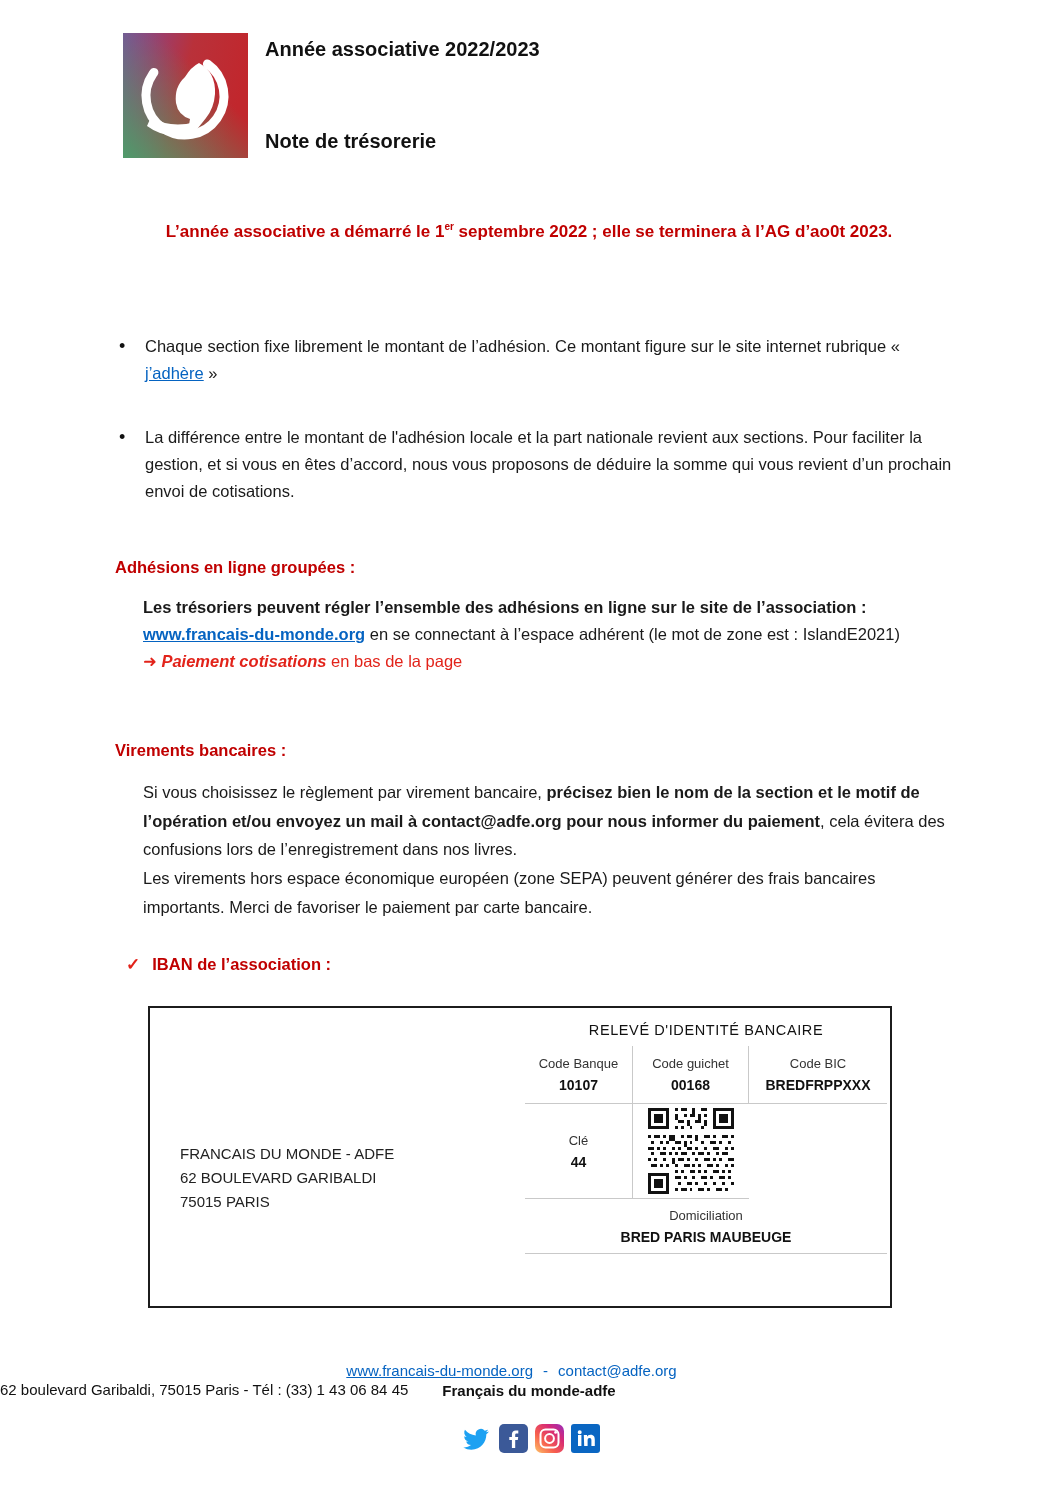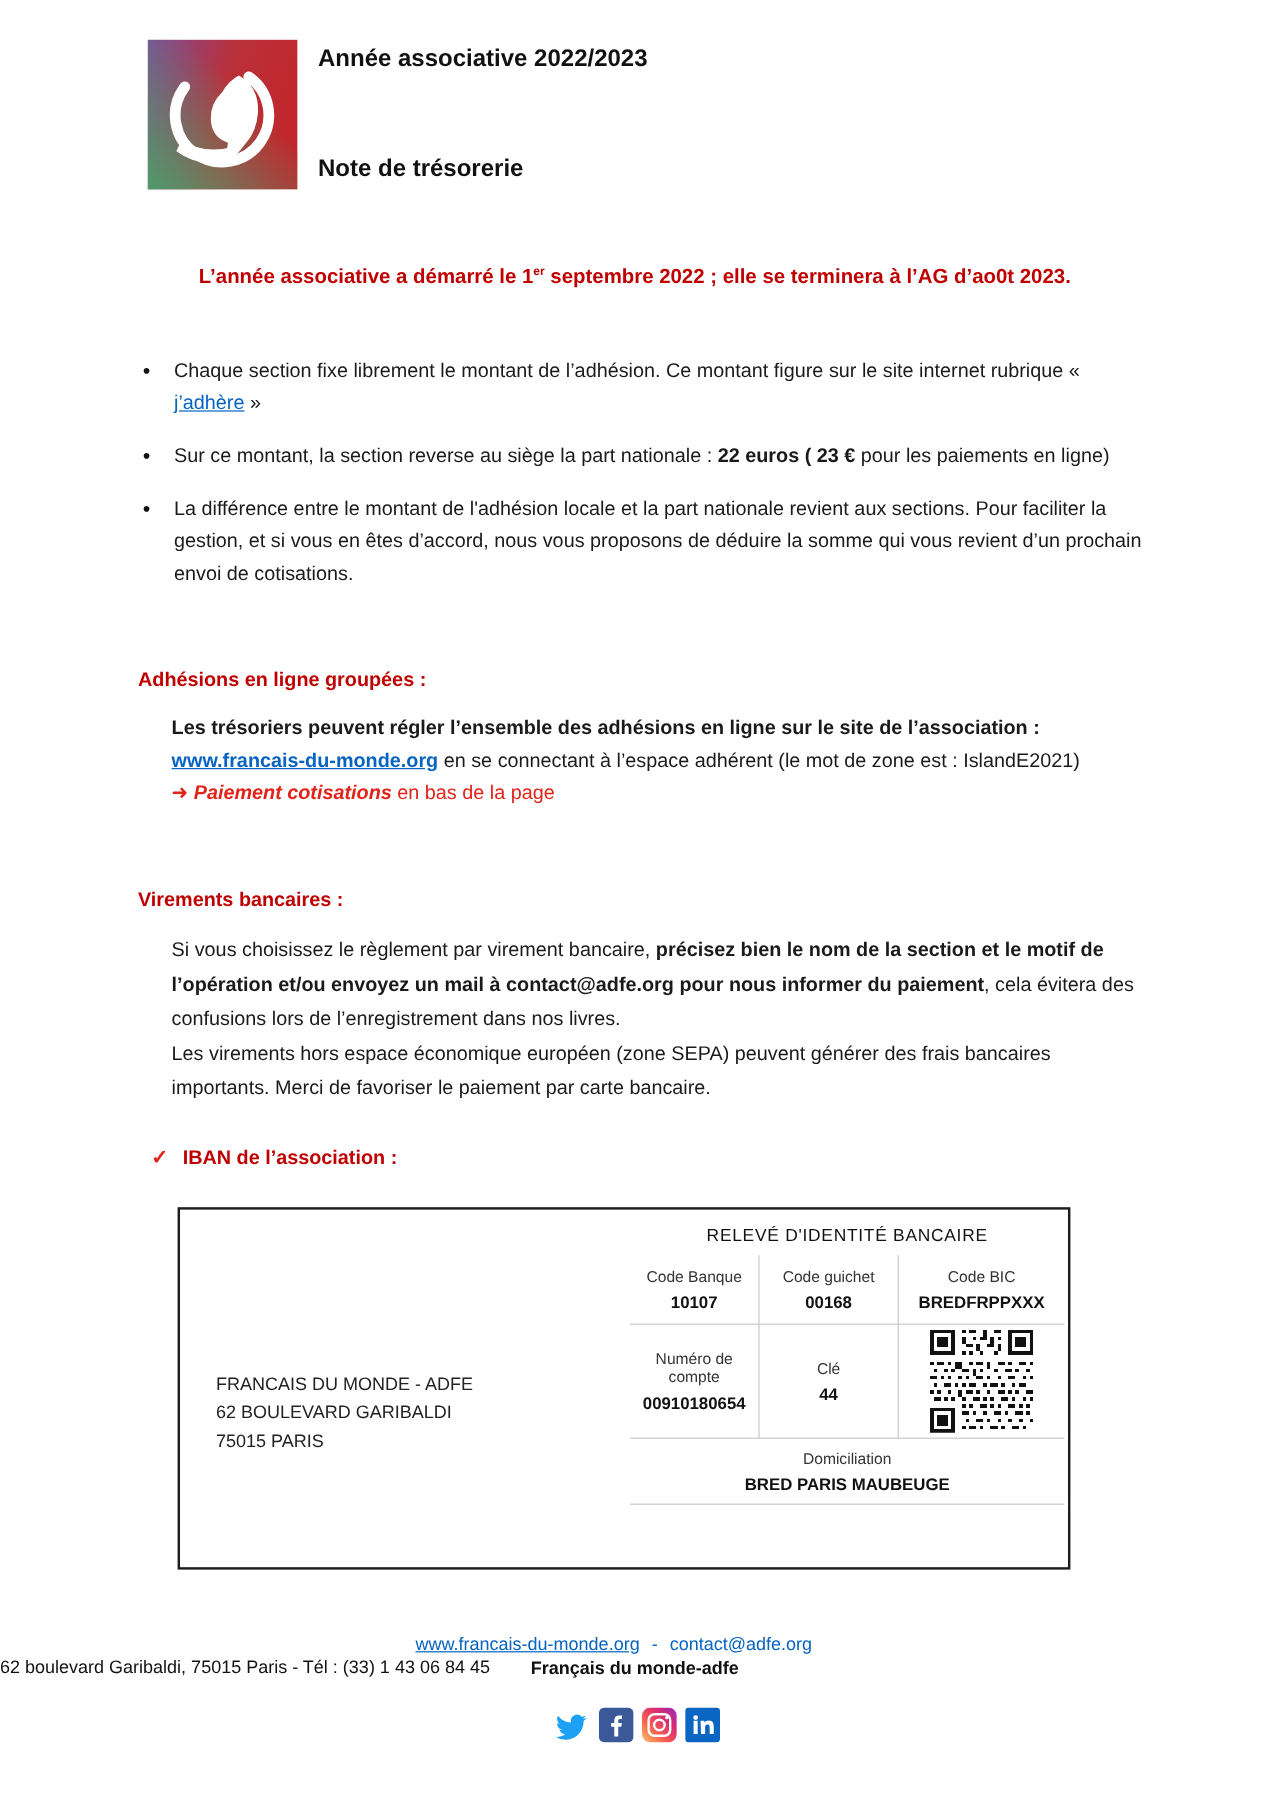--- a/index.html
+++ b/index.html
@@ -13,21 +13,21 @@
   .doc-subtitle{position:absolute;left:265px;top:130px;font-size:20px;font-weight:bold;color:#111;}
   
   .headline{
     position:absolute;left:80px;top:221px;width:898px;text-align:center;
     color:#C00000;font-weight:bold;font-size:17px;
   }
   .headline sup{font-size:10px;}
   
   .bullets{position:absolute;left:115px;top:296px;width:838px;list-style:none;margin:0;padding:0;}
   .bullets li{
-    position:relative;padding-left:30px;font-size:16.5px;line-height:27px;margin-bottom:17px;
+    position:relative;padding-left:30px;font-size:16.5px;line-height:27px;margin-bottom:17px;margin-top:37px;
   }
   .bullets li::before{
     content:"•";position:absolute;left:4px;top:0;font-size:18px;color:#111;
   }
   .b{font-weight:bold;}
   a.link{color:#0563C1;text-decoration:underline;cursor:pointer;}
   
   .sec-heading{
     position:absolute;left:115px;color:#C00000;font-weight:bold;font-size:16.5px;
   }
@@ -99,21 +99,20 @@
       <path d="M28 84 q20 12 44 5 l-7 11 q-22 7 -41 -7 z" fill="#fff"></path>
     </svg>
   </div>
   <div class="doc-title">Année associative 2022/2023</div>
   <div class="doc-subtitle">Note de trésorerie</div>
 
   <div class="headline"><span>L’année associative a démarré le 1</span><sup>er</sup><span> septembre 2022 ; elle se terminera à l’AG d’ao0t 2023.</span></div>
 
   <ul class="bullets">
     <li><span>Chaque section fixe librement le montant de l’adhésion. Ce montant figure sur le site internet rubrique « </span><a class="link">j’adhère</a><span> »</span></li>
-    <li><span>Sur ce montant, la section reverse au siège la part nationale : </span><span class="b">22 euros ( 23 €</span><span> pour les paiements en ligne)</span></li>
     <li><span>La différence entre le montant de l'adhésion locale et la part nationale revient aux sections. Pour faciliter la gestion, et si vous en êtes d’accord, nous vous proposons de déduire la somme qui vous revient d’un prochain envoi de cotisations.</span></li>
   </ul>
 
   <div class="sec-heading" style="top:558px">Adhésions en ligne groupées :</div>
   <div class="sec-body" style="top:594px">
     <span class="b">Les trésoriers peuvent régler l’ensemble des adhésions en ligne sur le site de l’association : </span><a class="link b">www.francais-du-monde.org</a><span> en se connectant à l’espace adhérent (le mot de zone est : IslandE2021)</span>
     <div class="arrow-line"><span>➜ </span><span class="ital">Paiement cotisations</span><span> en bas de la page</span></div>
   </div>
 
   <div class="sec-heading" style="top:741px">Virements bancaires :</div>
@@ -134,24 +133,20 @@
         <div class="lbl">Code Banque</div>
         <div class="val">10107</div>
       </div>
       <div class="rib-cell vline hline">
         <div class="lbl">Code guichet</div>
         <div class="val">00168</div>
       </div>
       <div class="rib-cell hline">
         <div class="lbl">Code BIC</div>
         <div class="val">BREDFRPPXXX</div>
-      </div>
-      <div class="rib-cell vline hline">
-        <div class="lbl" style="width:80px">Numéro de compte</div>
-        <div class="val">00910180654</div>
       </div>
       <div class="rib-cell vline hline">
         <div class="lbl">Clé</div>
         <div class="val">44</div>
       </div>
       <div class="rib-cell hline">
         <svg class="qr" viewBox="0 0 29 29" shape-rendering="crispEdges">
           <rect width="29" height="29" fill="#fff"></rect>
           <g fill="#111">
             <path d="M0 0h7v7h-7z M1 1v5h5v-5z" fill-rule="evenodd"></path>

